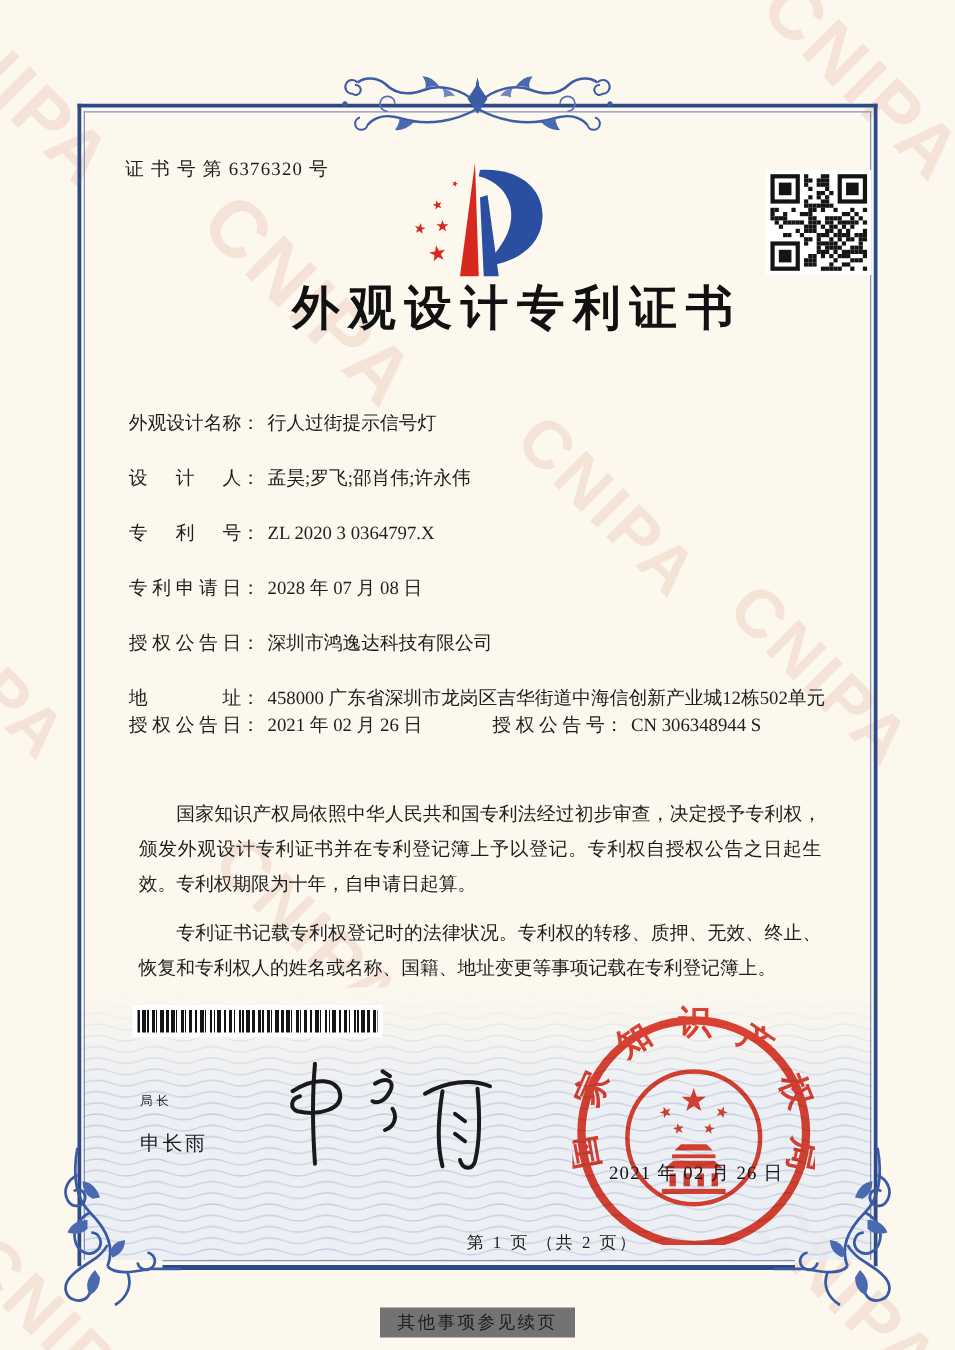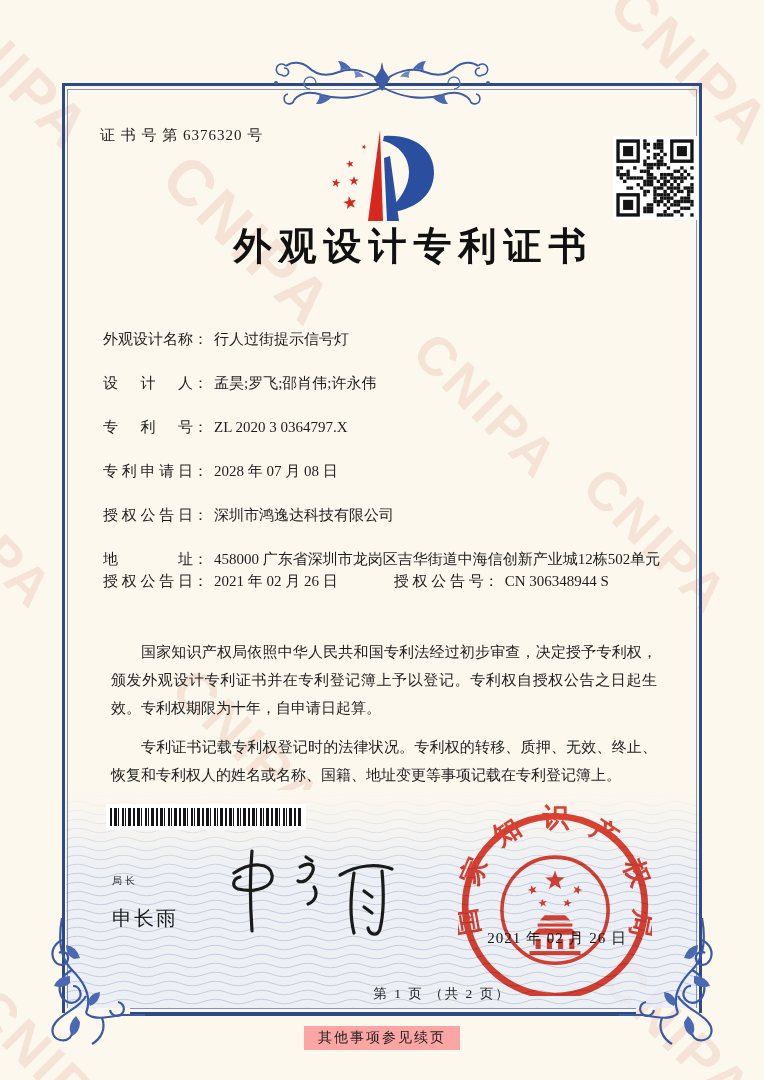--- a/index.html
+++ b/index.html
@@ -45,30 +45,30 @@
            padding:0;z-index:4;}
   .barcode .bars{position:absolute;left:4px;top:4px;width:192px;height:18px;background:#fff;
     background-image:repeating-linear-gradient(90deg,
       #141414 0 2px, transparent 2px 4px,
       #141414 4px 7px, transparent 7px 8px,
       #141414 8px 9px, transparent 9px 12px,
       #141414 12px 14px, transparent 14px 15px,
       #141414 15px 16px, transparent 16px 18px,
       #141414 18px 21px, transparent 21px 23px);}
   .signer-role{position:absolute;left:112px;top:874px;font-size:10px;letter-spacing:3px;z-index:4;}
-  .signer-name{position:absolute;left:112px;top:905px;font-size:20px;letter-spacing:2px;z-index:4;}
+  .signer-name{position:absolute;left:112px;top:905px;font-size:16px;letter-spacing:2px;z-index:4;}
   .signature{position:absolute;left:222px;top:843px;width:185px;height:95px;z-index:5;}
   .seal{position:absolute;left:458px;top:802px;width:194px;height:194px;z-index:5;opacity:.93;
         mix-blend-mode:multiply;}
   .seal-date{position:absolute;left:462px;top:929px;width:190px;text-align:center;font-size:15px;
              letter-spacing:1px;color:#141414;z-index:6;}
   .page-info{position:absolute;left:62px;top:985px;width:760px;text-align:center;font-size:13.5px;
              letter-spacing:2px;z-index:4;}
   .cont-note{position:absolute;left:0;top:1026px;width:764px;text-align:center;z-index:4;}
-  .cont-note span{display:inline-block;background:#fca5a5;padding:3px 14px;font-size:14px;letter-spacing:2px;}
+  .cont-note span{display:inline-block;background:#737373;padding:3px 14px;font-size:14px;letter-spacing:2px;margin-top:20px;}
 </style>
 </head>
 <body>
 
 <div class="page">
 
   <svg width="0" height="0" style="position:absolute" aria-hidden="true">
     <defs>
       <polygon id="star" points="0,-10 2.35,-3.24 9.51,-3.09 3.8,1.24 5.88,8.09 0,4 -5.88,8.09 -3.8,1.24 -9.51,-3.09 -2.35,-3.24"></polygon>
       <pattern id="wv" width="46" height="9" patternUnits="userSpaceOnUse">

